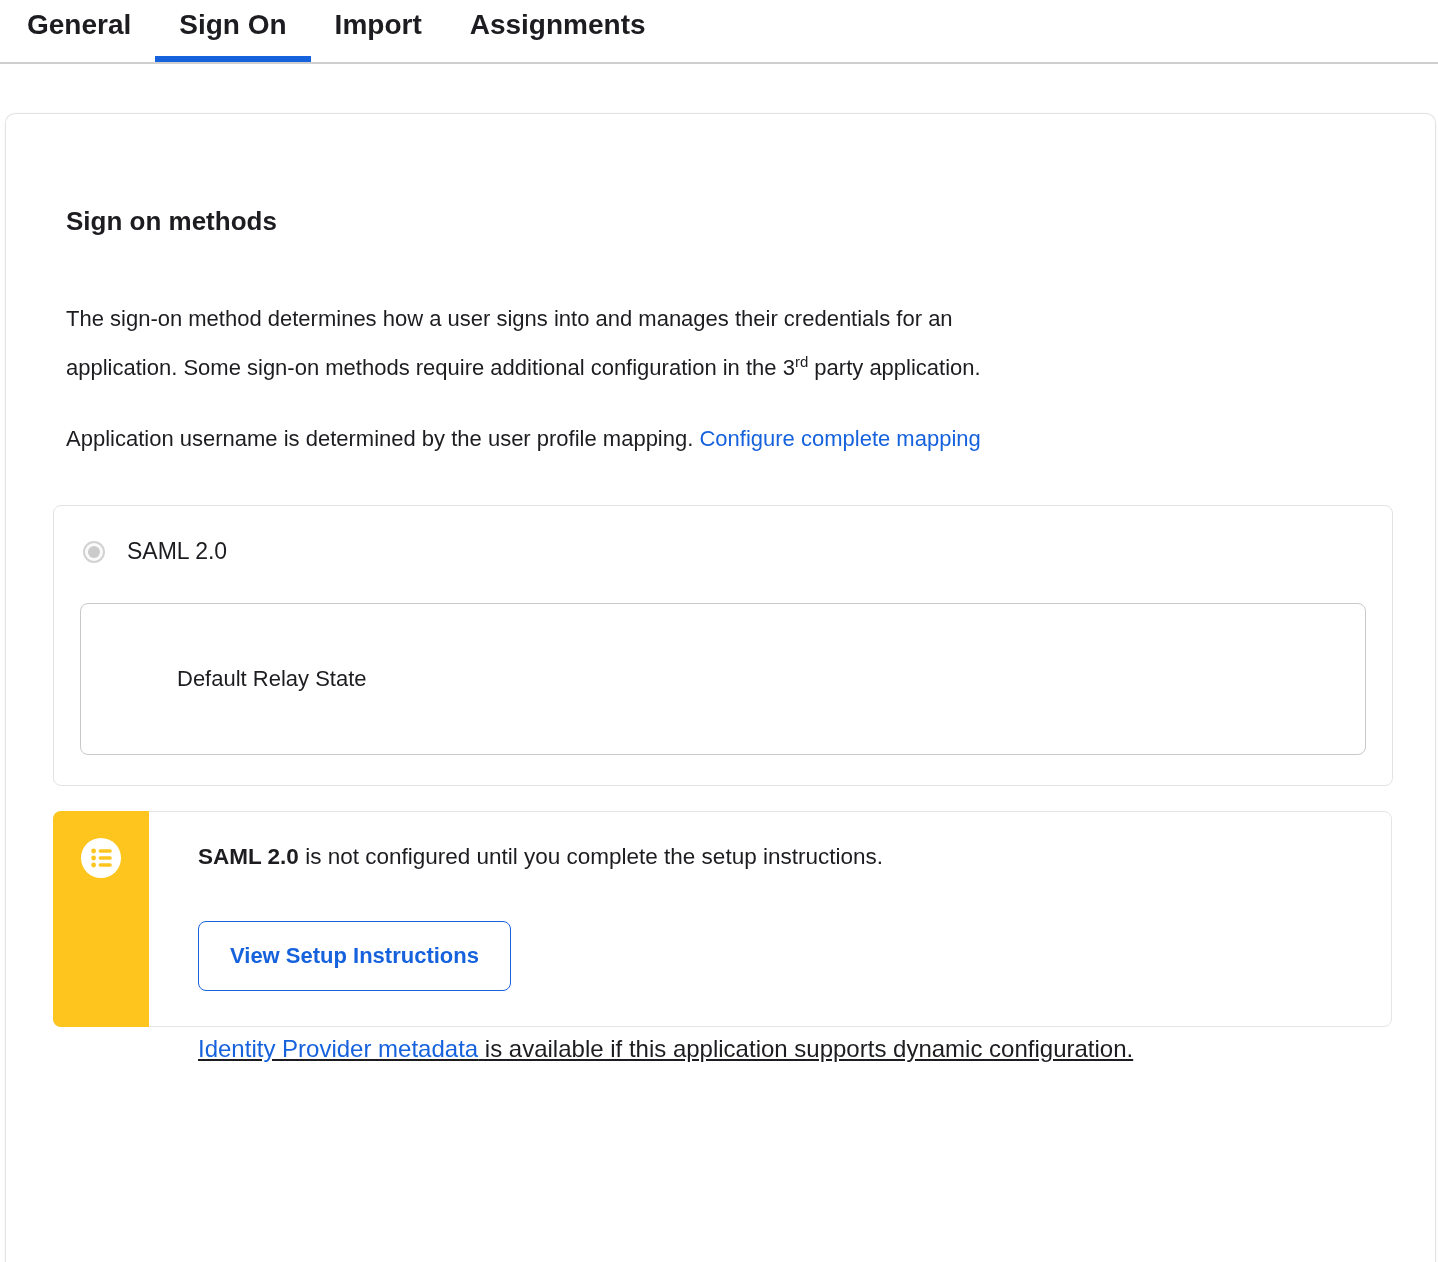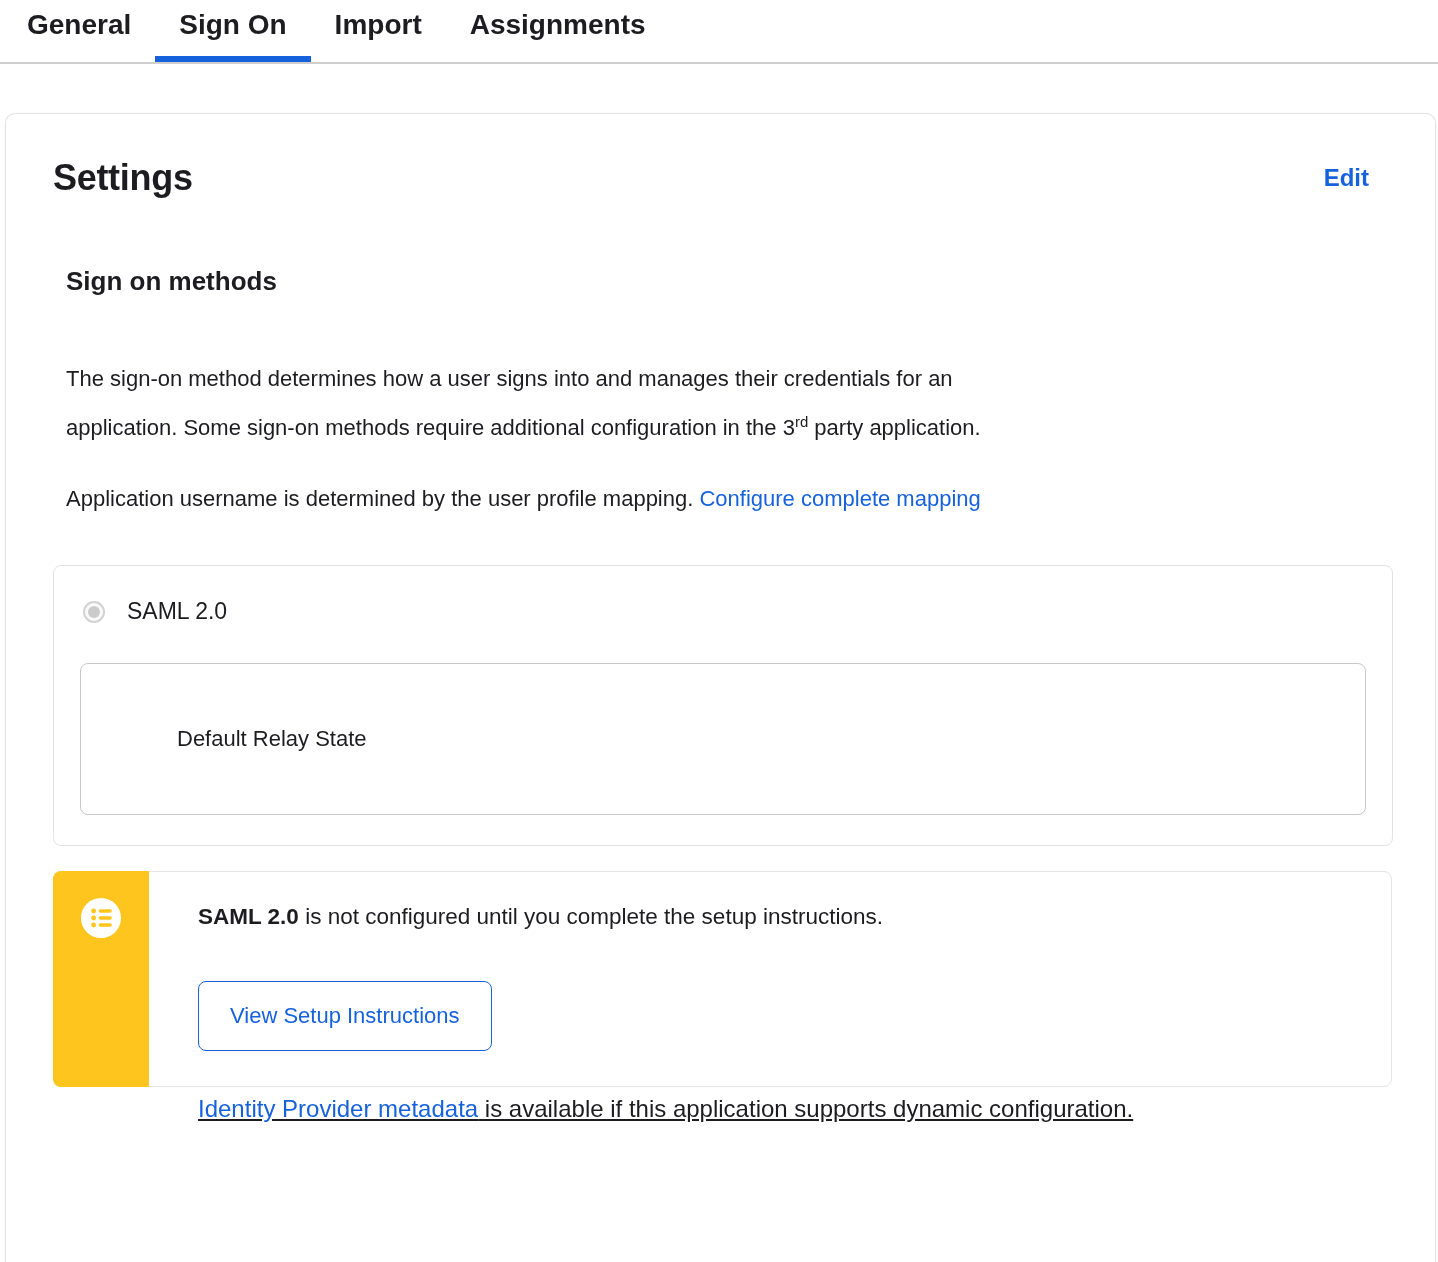--- a/index.html
+++ b/index.html
@@ -35,21 +35,21 @@
     box-shadow:0 1px 4px rgba(0,0,0,0.04);
     padding:42px 0 0 47px;
   }
   .card-header{
     display:flex;justify-content:space-between;align-items:flex-start;
     padding-right:66px;margin-left:0;
   }
   .page-title{font-size:36px;line-height:44px;font-weight:700;margin:0;letter-spacing:-0.3px;}
   .edit-link{font-size:24px;font-weight:700;color:var(--blue);text-decoration:none;margin-top:8px;cursor:pointer;}
 
-  .section-heading{font-size:26px;line-height:34px;font-weight:700;margin:64px 0 0 13px;}
+  .section-heading{font-size:26px;line-height:34px;font-weight:700;margin:48px 0 0 13px;}
 
   .para{font-size:22px;line-height:49px;margin:56px 0 0 13px;max-width:960px;}
   .para.second{margin-top:22px;}
   .para sup{font-size:15px;line-height:0;}
   .text-link{color:var(--blue);text-decoration:none;cursor:pointer;}
 
   
   .method-box{
     margin-top:42px;width:1340px;border:1px solid var(--border-light);
     border-radius:8px;padding:32px 26px 30px 26px;background:#fff;
@@ -78,41 +78,37 @@
   .callout-strip{
     position:absolute;left:-1px;top:-1px;bottom:-1px;width:96px;
     background:var(--yellow);border-radius:8px 0 0 8px;
   }
   .callout-icon{position:absolute;left:28px;top:27px;width:40px;height:40px;}
   .callout-msg{font-size:22.5px;line-height:34px;}
   .callout-msg strong{font-weight:700;}
   .setup-btn{
     display:inline-block;margin-top:47px;padding:20px 31px;background:#fff;
     border:1.5px solid var(--blue);border-radius:8px;color:var(--blue);
-    font-family:"Liberation Sans",sans-serif;font-size:22px;font-weight:400;
+    font-family:"Liberation Sans",sans-serif;font-size:22px;font-weight:700;
     line-height:28px;cursor:pointer;
   }
   .metadata-line{font-size:24px;line-height:30px;margin-top:43px;text-decoration:underline;}
 </style>
 </head>
 <body>
 
 <nav class="tabbar">
   <div class="tab">General</div>
   <div class="tab active">Sign On</div>
   <div class="tab">Import</div>
   <div class="tab">Assignments</div>
 </nav>
 
 <section class="card">
 
-  <div class="card-header">
-    <h1 class="page-title">Settings</h1>
-    <a class="edit-link">Edit</a>
-  </div>
 
   <h2 class="section-heading">Sign on methods</h2>
 
   <p class="para"><span>The sign-on method determines how a user signs into and manages their credentials for an application. Some sign-on methods require additional configuration in the 3</span><sup>rd</sup><span> party application.</span></p>
 
   <p class="para second"><span>Application username is determined by the user profile mapping. </span><a class="text-link">Configure complete mapping</a></p>
 
   <div class="method-box">
     <div class="radio-row">
       <span class="radio"></span>

